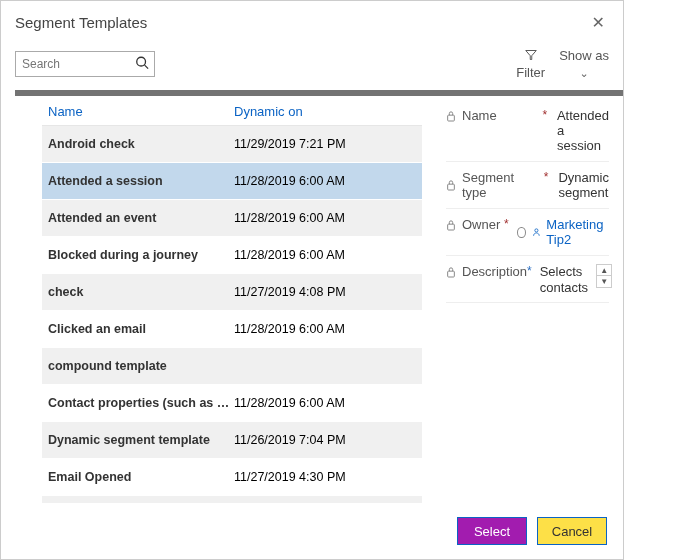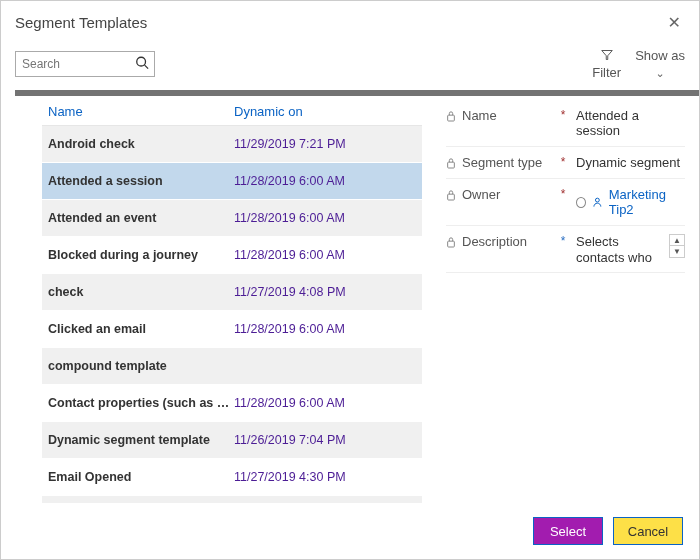--- a/index.html
+++ b/index.html
@@ -1,17 +1,17 @@
 <!DOCTYPE html>
 <html><head>
 <meta charset="utf-8">
 <style>
   * { box-sizing: border-box; }
   html, body { margin: 0; padding: 0; font-family: "Segoe UI", Arial, sans-serif; font-size: 13px; color: #333; background: #fff; }
-  .dialog { width: 700px; height: 560px; border: 1px solid #ccc; margin: 0; position: relative; display: flex; flex-direction: column; }
+  .dialog { width: 624px; height: 560px; border: 1px solid #ccc; margin: 0; position: relative; display: flex; flex-direction: column; }
   .dlg-header { display: flex; align-items: center; padding: 8px 14px 6px 14px; }
   .dlg-title { font-size: 15px; color: #444; flex: 0 0 auto; }
   .close-x { margin-left: auto; font-size: 16px; color: #666; cursor: pointer; padding: 4px; }
   .toolbar { display: flex; align-items: center; padding: 6px 14px 10px 14px; justify-content: space-between; }
   .search-wrap { position: relative; width: 140px; }
   .search-input { width: 100%; height: 26px; border: 1px solid #aaa; padding: 3px 26px 3px 6px; font-size: 12px; color: #555; }
   .search-icon { position: absolute; right: 6px; top: 50%; transform: translateY(-50%); font-size: 14px; color: #333; pointer-events: none; }
   .right-tools { display: flex; align-items: center; gap: 14px; color: #555; }
   .tool { display: flex; align-items: center; gap: 4px; cursor: pointer; flex-direction: column; }
   .funnel { width: 12px; height: 12px; display: inline-block; }
@@ -21,21 +21,21 @@
   .grid-head { display: flex; border-bottom: 1px solid #e6e6e6; padding: 8px 0 6px 0; }
   .col-name { width: 192px; padding-left: 6px; }
   .col-date { flex: 1; }
   .head-link { color: #0b63c4; font-size: 13px; cursor: pointer; }
   .grid-body { flex: 1 1 auto; overflow-y: scroll; overflow-x: scroll; }
   .row { display: flex; align-items: center; min-width: 380px; height: 37px; border-bottom: 1px solid #fff; }
   .row:nth-child(odd) { background: #f0f0f0; }
   .row:nth-child(even) { background: #fff; }
   .row.selected { background: #c2d8ec !important; }
   .cell-name { width: 192px; padding-left: 6px; font-weight: 600; color: #333; font-size: 12.5px; white-space: nowrap; overflow: hidden; text-overflow: ellipsis; }
-  .cell-date { flex: 1; font-size: 12.5px; color: #4c1d95; }
+  .cell-date { flex: 1; font-size: 12.5px; color: #000000; }
   ::-webkit-scrollbar { width: 14px; height: 14px; }
   ::-webkit-scrollbar-thumb { background: #c7c7c7; }
   ::-webkit-scrollbar-track { background: #f3f3f3; }
   .right-pane { flex: 1; padding: 4px 0 0 24px; min-width: 0; }
   .field-row { display: flex; align-items: flex-start; padding: 8px 0; border-bottom: 1px solid #eee; }
   .field-label { width: 112px; display: flex; align-items: center; gap: 6px; color: #555; font-size: 13px; }
   .lock { width: 10px; height: 12px; color: #888; flex: 0 0 auto; }
   .req { color: #a03030; width: 10px; text-align: center; font-size: 12px; }
   .req.blue { color: #2a6ec2; }
   .field-val { flex: 1; color: #333; font-size: 13px; padding-left: 8px; display: flex; align-items: center; gap: 6px; }

